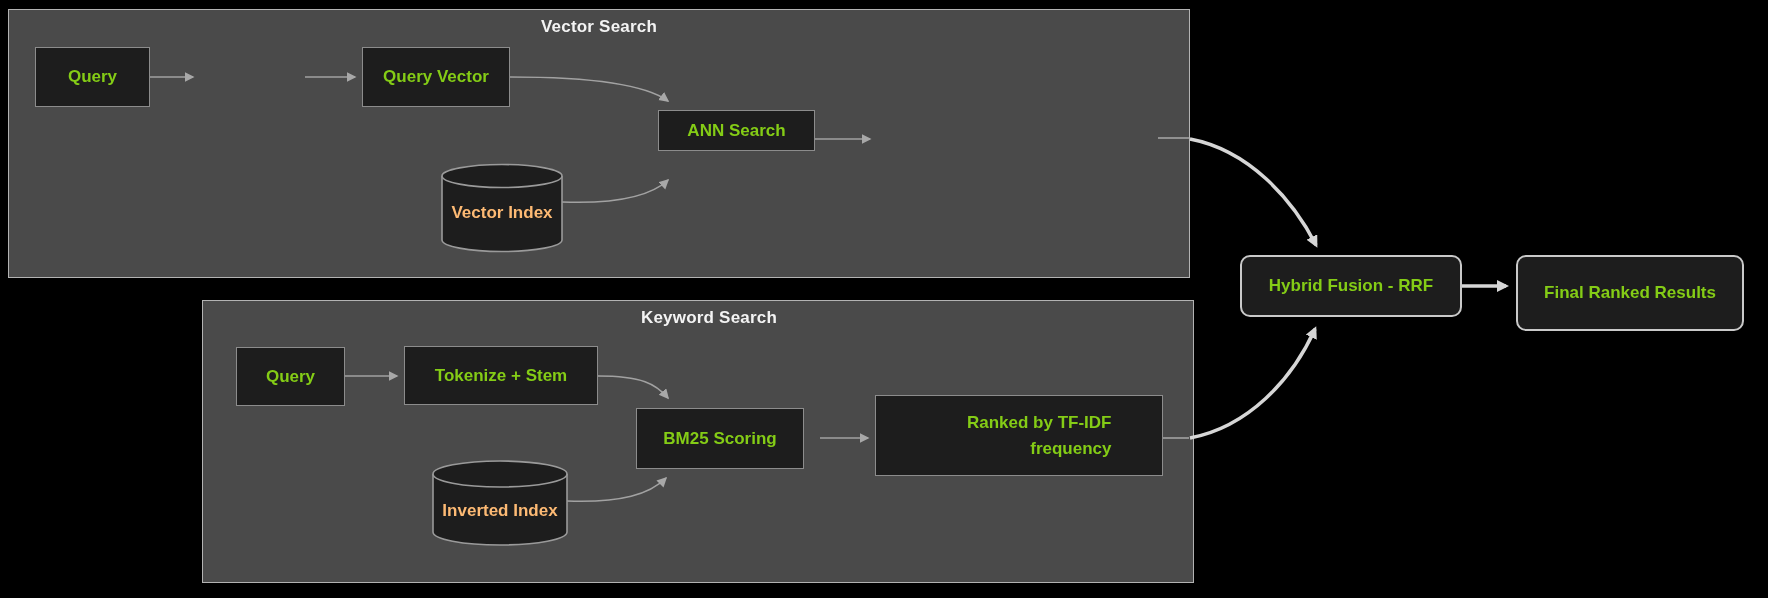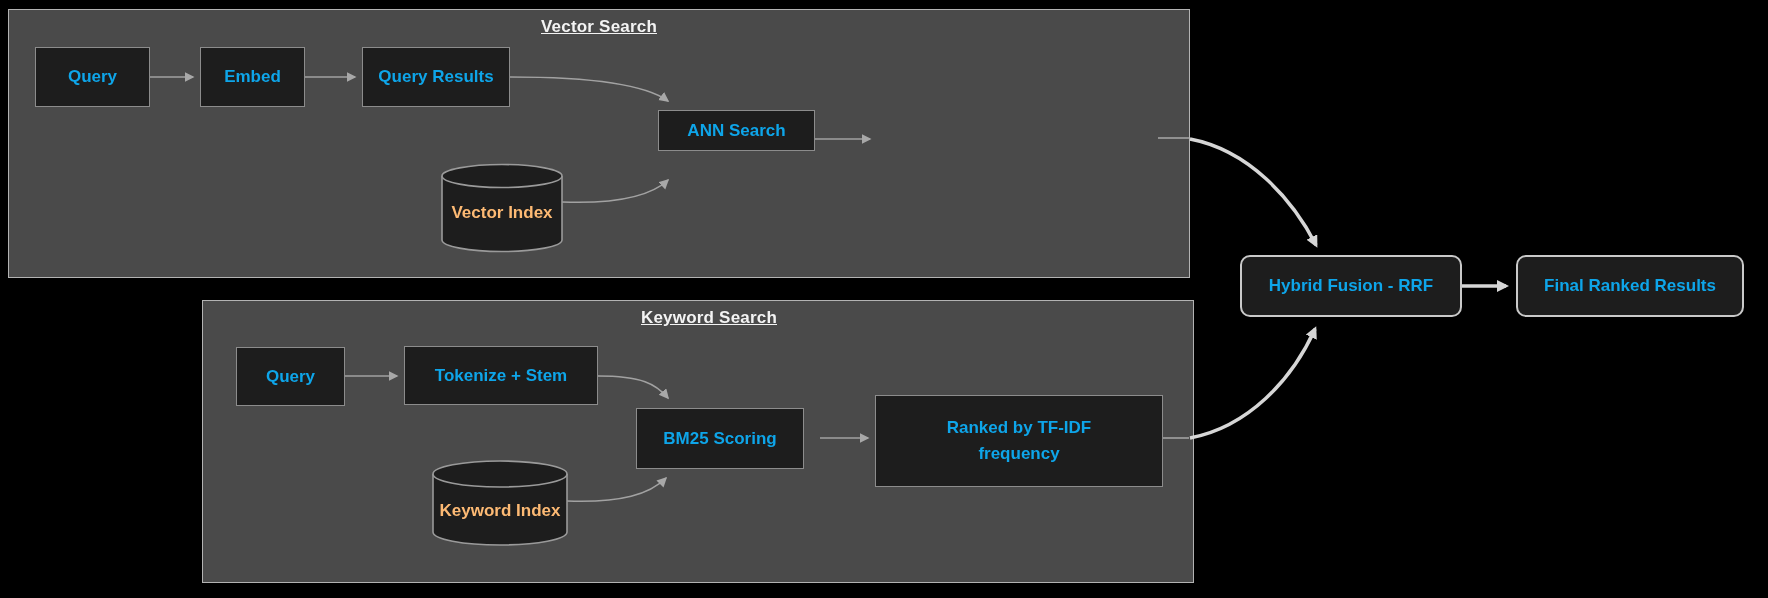--- a/index.html
+++ b/index.html
@@ -1,23 +1,23 @@
 <!DOCTYPE html>
 <html><head>
 <meta charset="utf-8">
 <style>
   html,body{margin:0;padding:0;background:#000;}
   body{width:1768px;height:598px;overflow:hidden;font-family:"Liberation Sans",sans-serif;}
   .canvas{position:relative;width:1768px;height:598px;background:#000;}
   .subgraph{position:absolute;background:#4a4a4a;border:1px solid #b3b3b3;box-sizing:border-box;z-index:1;}
-  .subgraph-title{width:100%;text-align:center;padding-top:7px;font-size:17px;font-weight:bold;color:#f3f3f3;letter-spacing:.2px;text-decoration:underline;}
+  .subgraph-title{width:100%;text-align:center;padding-top:7px;font-size:17px;font-weight:bold;color:#f3f3f3;letter-spacing:.2px;}
   svg.edges{position:absolute;left:0;top:0;z-index:2;pointer-events:none;}
   .node{position:absolute;background:#1d1d1d;border:1.5px solid #8c8c8c;box-sizing:border-box;
-        display:flex;align-items:center;justify-content:center;text-align:center;
-        color:#0ea5e9;font-size:17px;font-weight:600;z-index:3;line-height:26px;}
+        display:flex;align-items:center;justify-content:center;text-align:right;
+        color:#84cc16;font-size:17px;font-weight:600;z-index:3;line-height:26px;}
   .node.outer{border:2.5px solid #c9c9c9;border-radius:10px;}
   .node .lbl{display:block;padding:0 8px;}
   .node.wrap .lbl{max-width:185px;}
   .cyl-label{position:absolute;transform:translate(-50%,-50%);color:#fdba74;font-size:17px;
              font-weight:600;white-space:nowrap;z-index:3;}
 </style>
 </head>
 <body>
 
 <div class="canvas">
@@ -63,45 +63,42 @@
     </g>
     <g>
       <path d="M433,474 L433,532 a67,13 0 0 0 134,0 L567,474" fill="#1d1d1d" stroke="#9a9a9a" stroke-width="1.6"></path>
       <ellipse cx="500" cy="474" rx="67" ry="13" fill="#1d1d1d" stroke="#9a9a9a" stroke-width="1.6"></ellipse>
     </g>
   </svg>
 
   <div class="node" style="left:35px;top:47px;width:115px;height:60px;">
     <span class="lbl">Query</span>
   </div>
-  <div class="node" style="left:200px;top:47px;width:105px;height:60px;">
-    <span class="lbl">Embed</span>
-  </div>
   <div class="node" style="left:362px;top:47px;width:148px;height:60px;">
-    <span class="lbl">Query Results</span>
+    <span class="lbl">Query Vector</span>
   </div>
   <div class="node" style="left:658px;top:110px;width:157px;height:41px;">
     <span class="lbl">ANN Search</span>
   </div>
   <div class="cyl-label" style="left:502px;top:213px;">Vector Index</div>
 
   <div class="node" style="left:236px;top:347px;width:109px;height:59px;">
     <span class="lbl">Query</span>
   </div>
   <div class="node" style="left:404px;top:346px;width:194px;height:59px;">
     <span class="lbl">Tokenize + Stem</span>
   </div>
   <div class="node" style="left:636px;top:408px;width:168px;height:61px;">
     <span class="lbl">BM25 Scoring</span>
   </div>
-  <div class="node wrap" style="left:875px;top:395px;width:288px;height:92px;">
+  <div class="node wrap" style="left:875px;top:395px;width:288px;height:81px;">
     <span class="lbl">Ranked by TF-IDF frequency</span>
   </div>
-  <div class="cyl-label" style="left:500px;top:511px;">Keyword Index</div>
+  <div class="cyl-label" style="left:500px;top:511px;">Inverted Index</div>
 
   <div class="node outer" style="left:1240px;top:255px;width:222px;height:62px;">
     <span class="lbl">Hybrid Fusion - RRF</span>
   </div>
-  <div class="node outer" style="left:1516px;top:255px;width:228px;height:62px;">
+  <div class="node outer" style="left:1516px;top:255px;width:228px;height:76px;">
     <span class="lbl">Final Ranked Results</span>
   </div>
 
 </div>
 
 </body></html>

